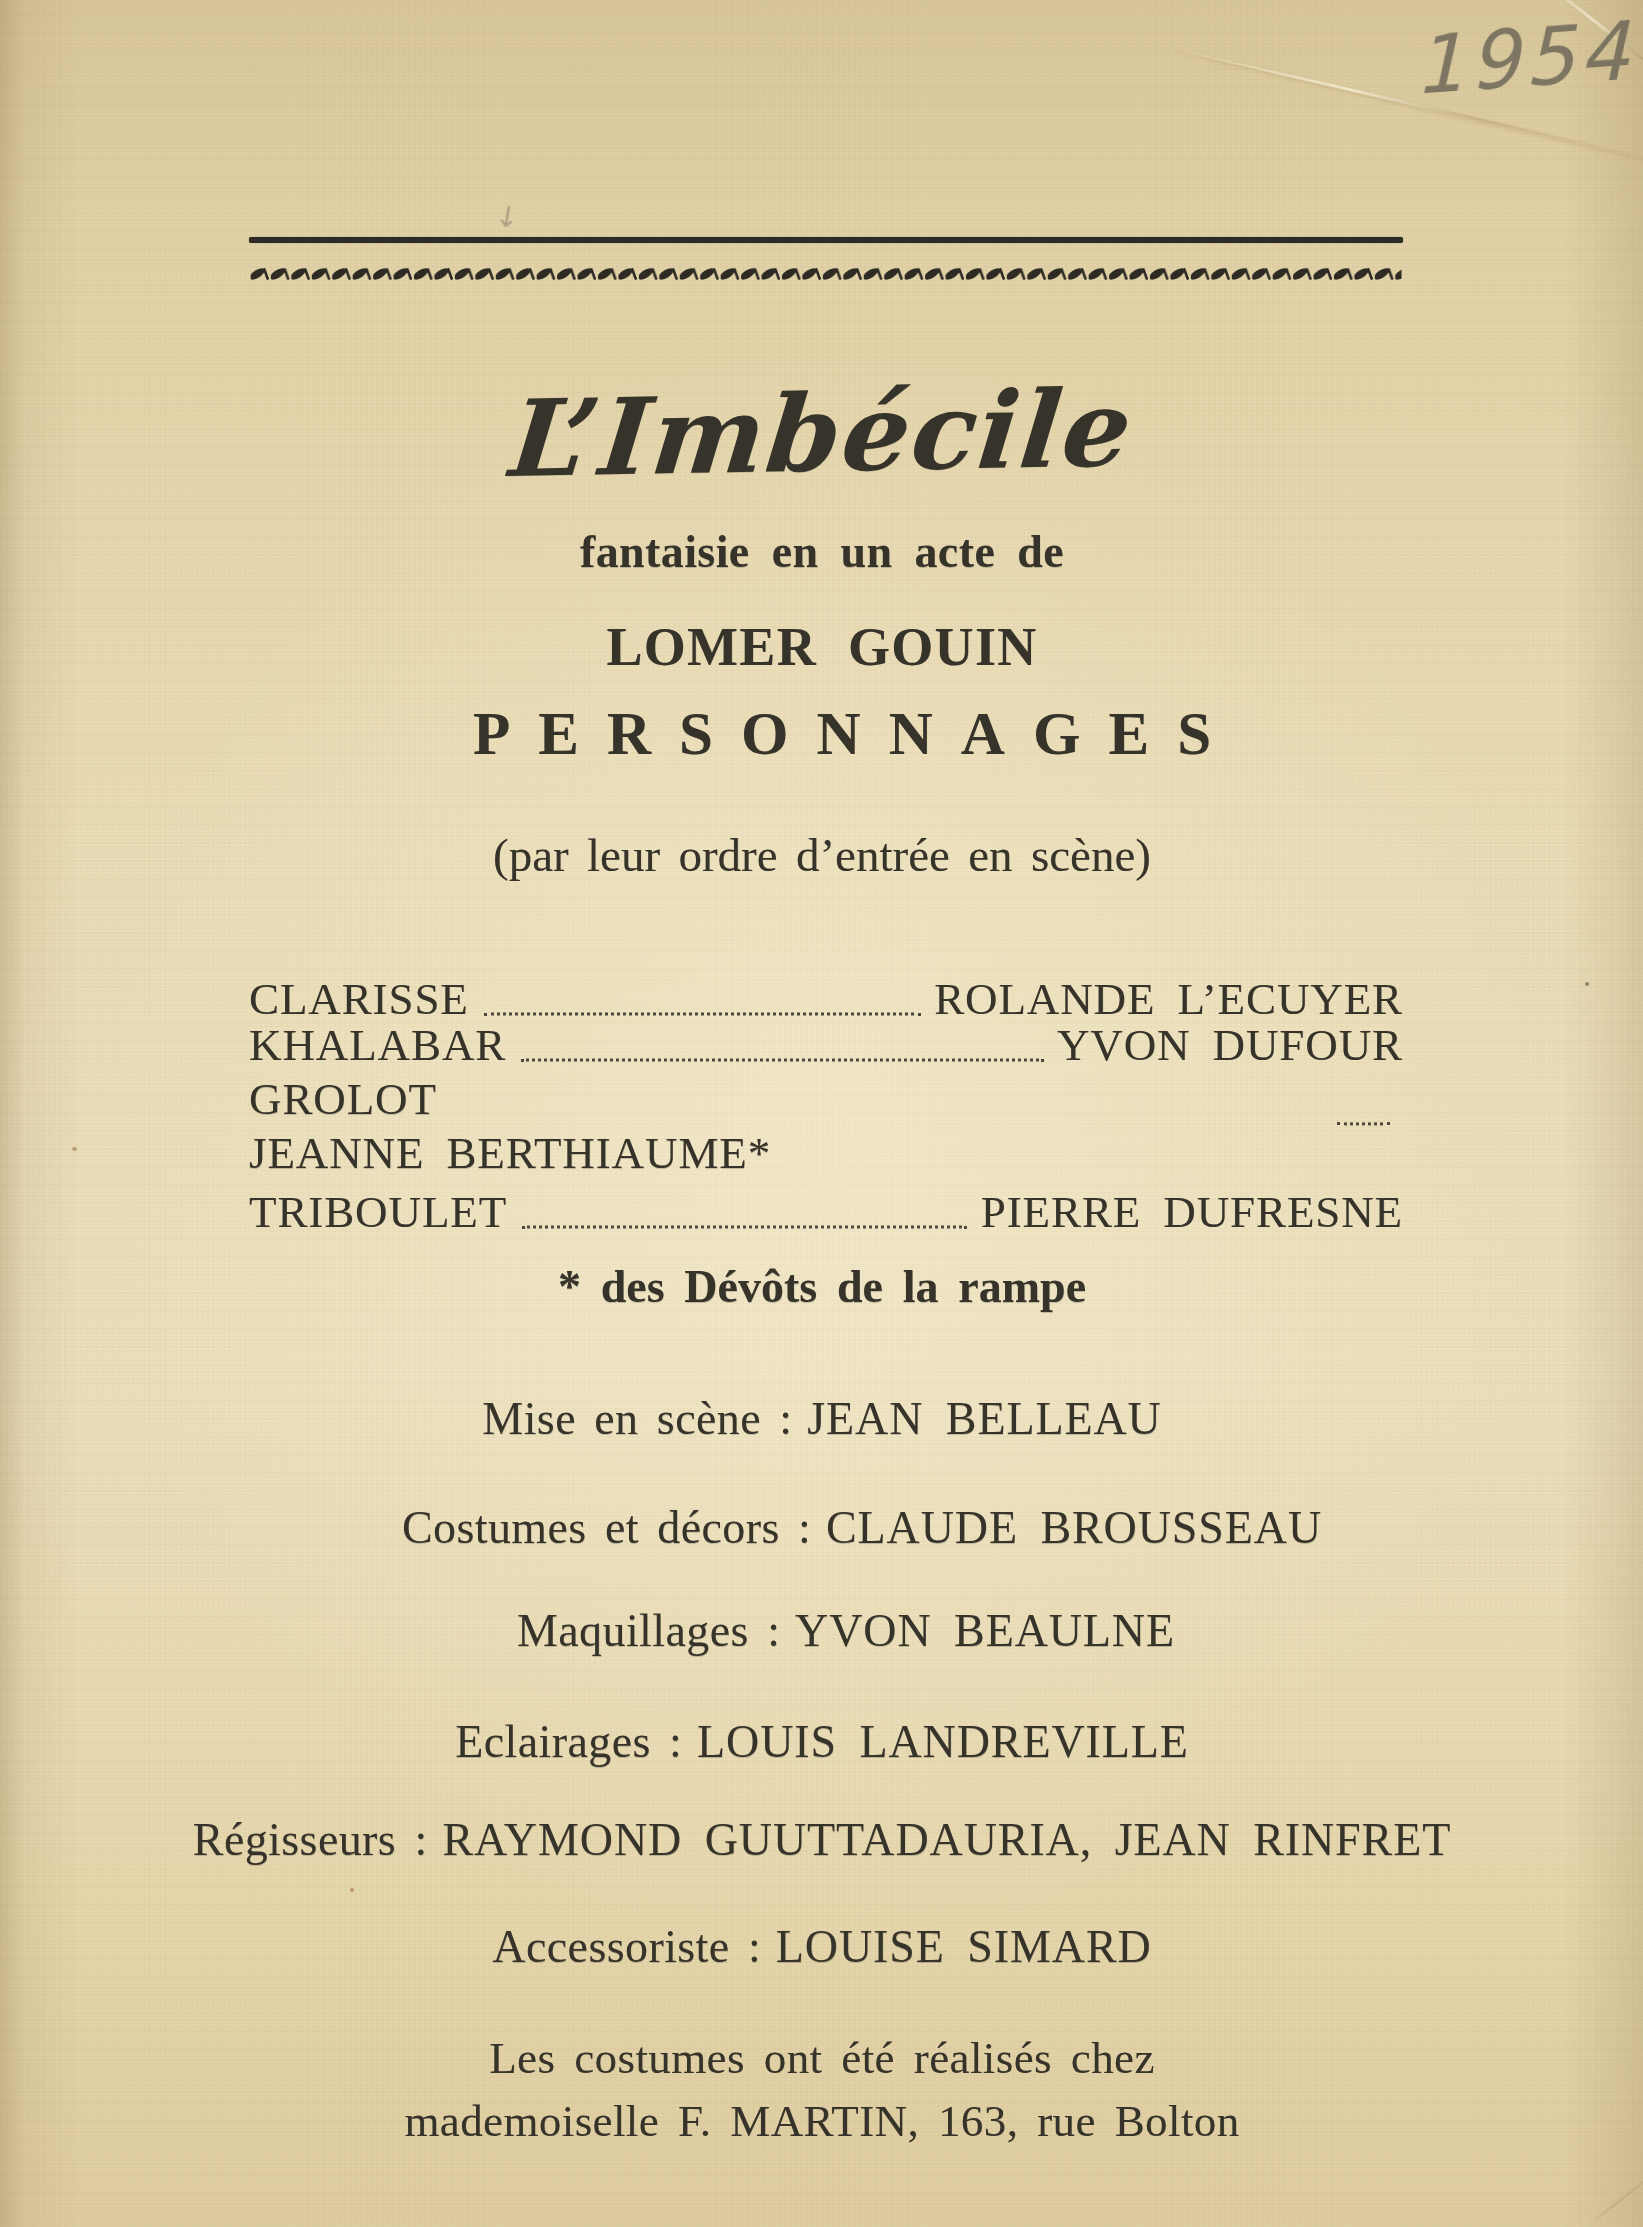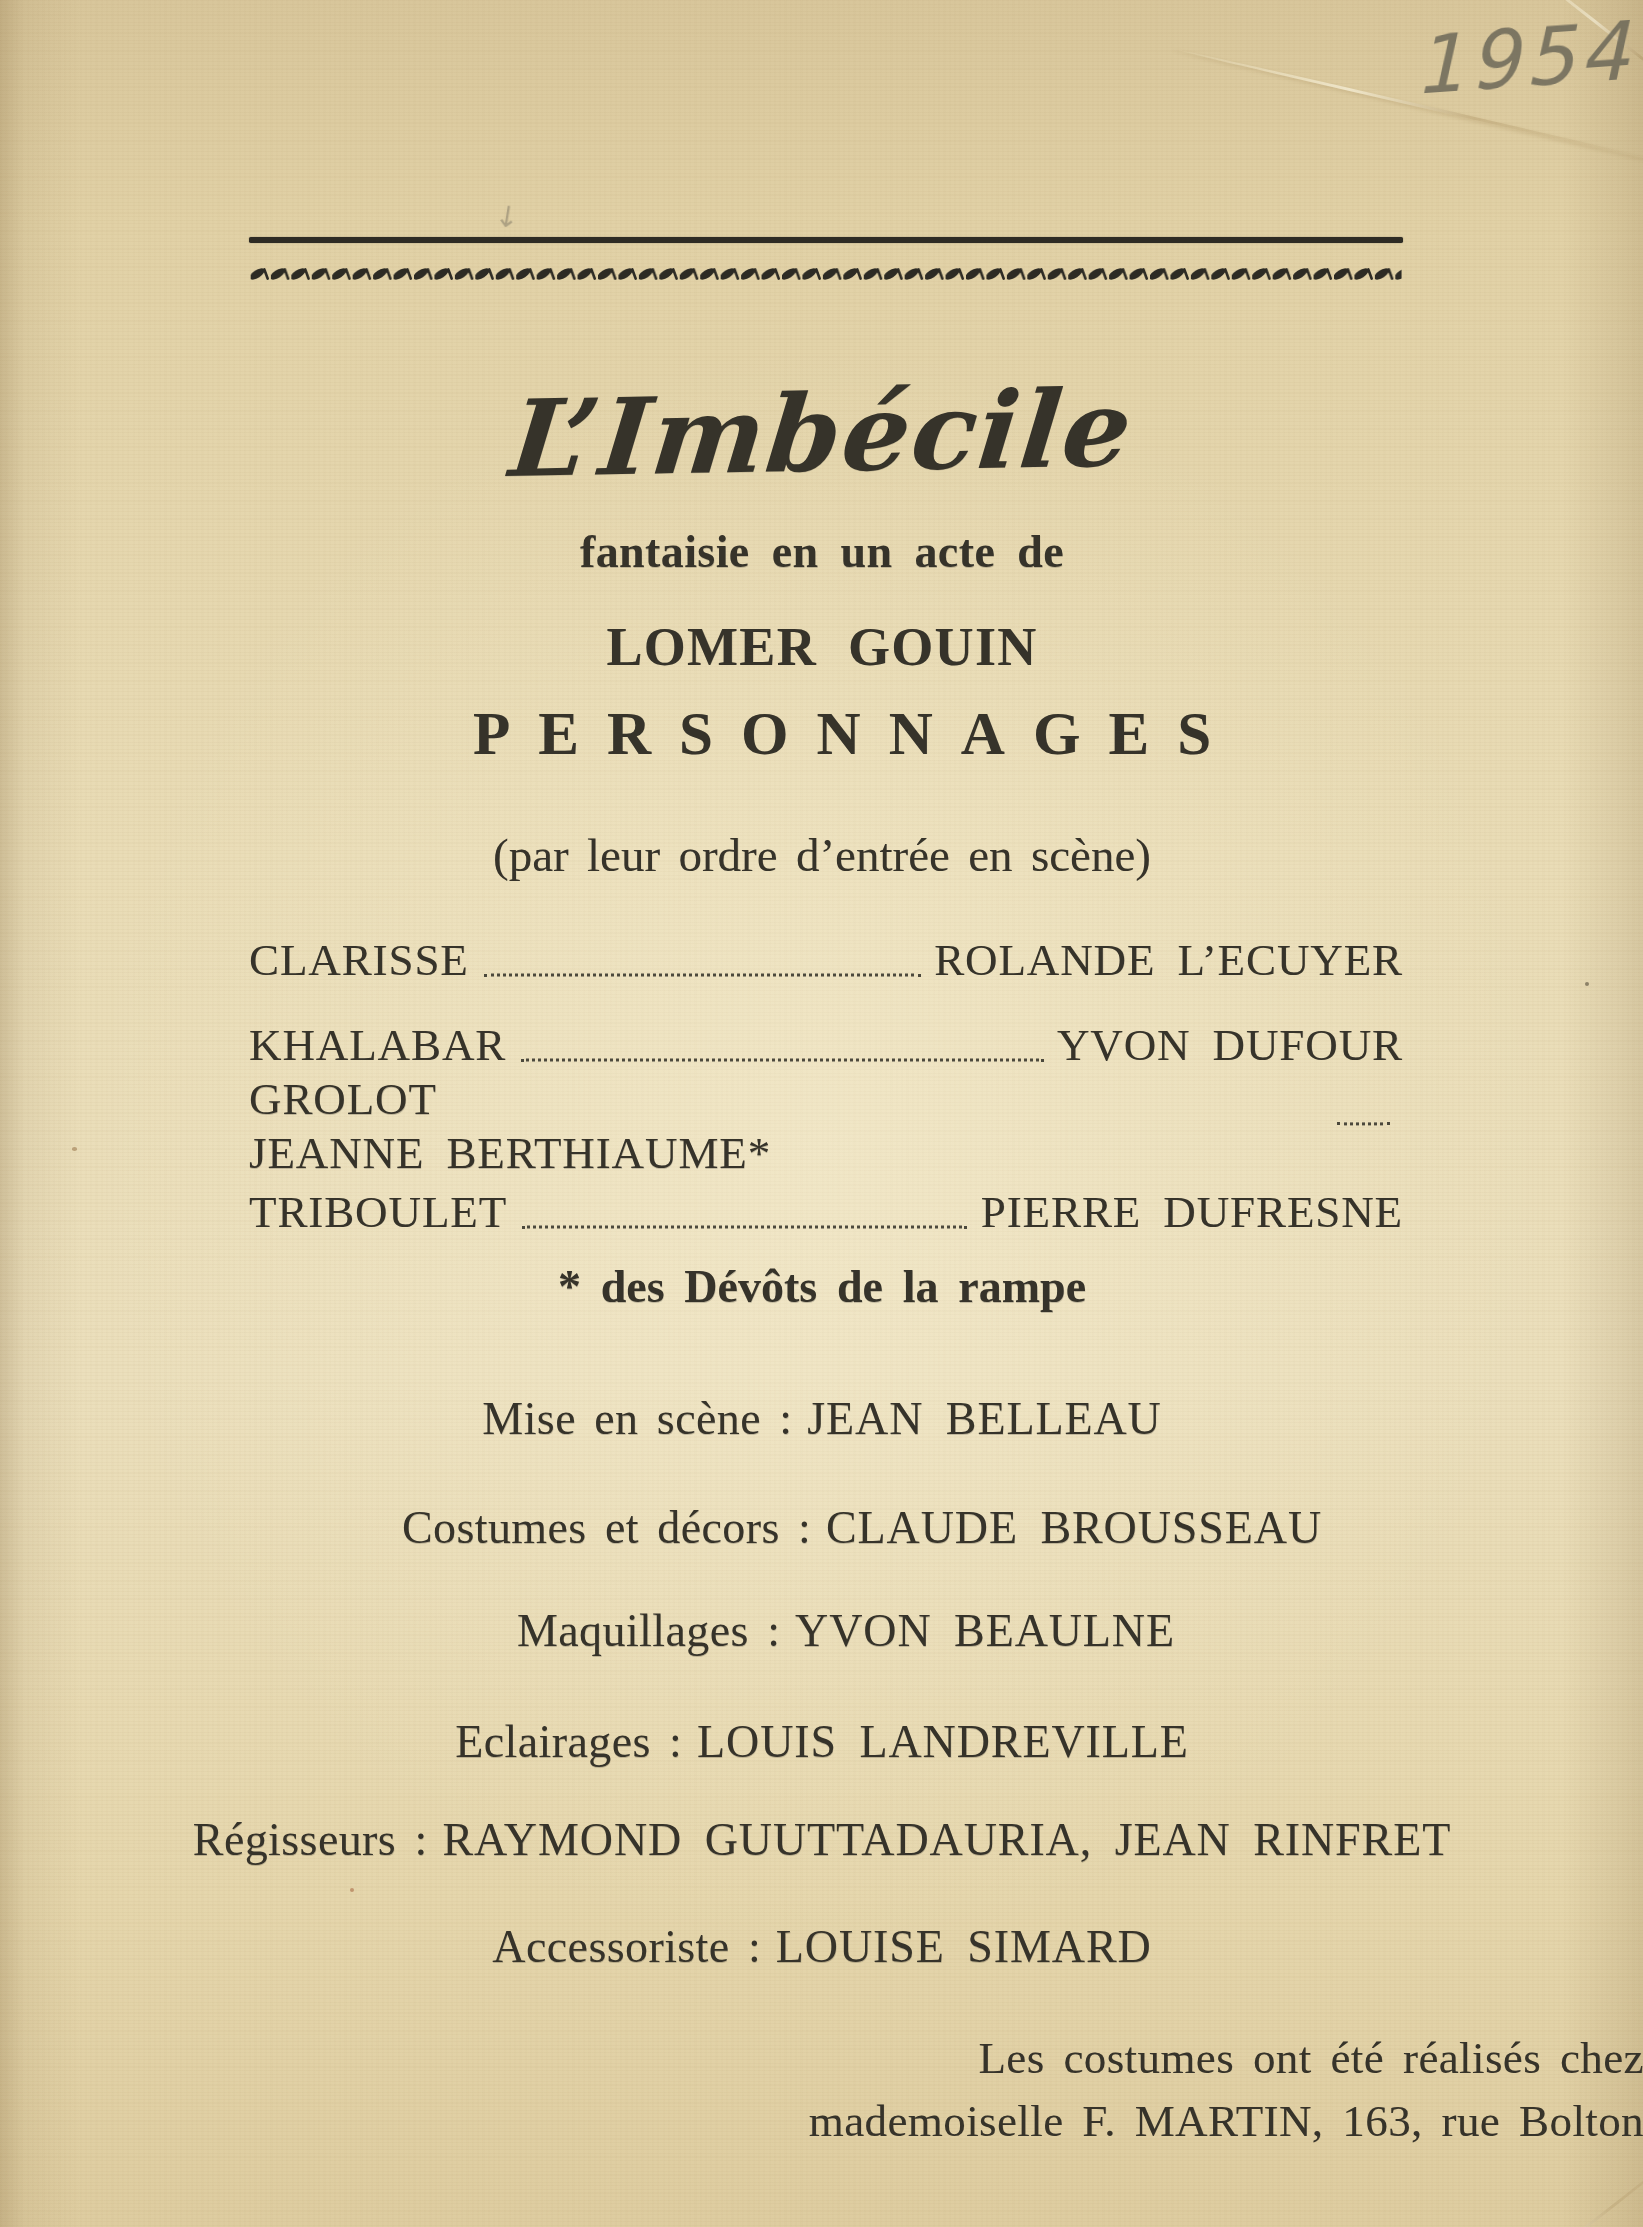--- a/index.html
+++ b/index.html
@@ -85,29 +85,29 @@
     font-size:45px;line-height:1;
     letter-spacing:0.9px;
   }
   .cast-row .leader{
     flex:1;align-self:flex-end;
     border-bottom:3.1px dotted rgba(54,51,42,0.88);
     margin:0 13.4px 6.2px 15px;
     min-width:53px;
   }
   .cast-actor{ word-spacing:0.22em; }
-  .row1{ top:960px; } .row2{ top:1045px; } .row3{ top:1127px;flex-direction:column; } .row4{ top:1212px; }
+  .row1{ top:999px; } .row2{ top:1045px; } .row3{ top:1127px;flex-direction:column; } .row4{ top:1212px; }
   .cast-footnote{ top:1287px;font-size:46px;font-weight:600;word-spacing:0.18em; }
   
   .credit{ font-size:46px;word-spacing:0.14em;letter-spacing:0.4px; }
   .credit .credit-name{ margin-left:0.32em;word-spacing:0.22em;letter-spacing:0.9px; }
   .c1{ top:1419px; } .c2{ top:1528px;margin-left:40px; } .c3{ top:1631px;padding-left:24px; }
   .c4{ top:1742px; } .c5{ top:1840px; } .c6{ top:1947px; }
   
-  .note-line{ font-size:45px;word-spacing:0.16em;letter-spacing:0.4px;text-align:right; }
+  .note-line{ font-size:45px;word-spacing:0.16em;letter-spacing:0.4px; }
   .n1{ top:2058px; } .n2{ top:2121px; }
 </style>
 </head>
 <body>
 
 <div class="page">
 
   <div class="crease crease-tr1"></div>
   <div class="crease crease-tr2"></div>
   <div class="crease crease-br"></div>

